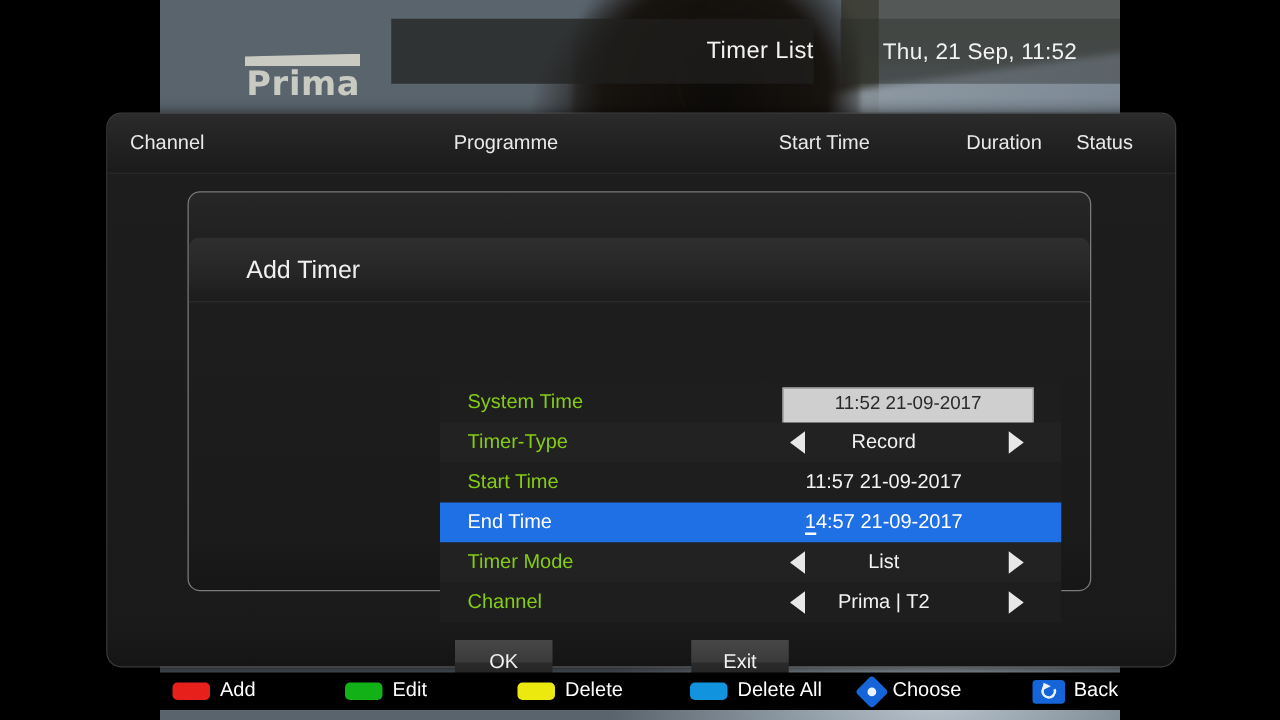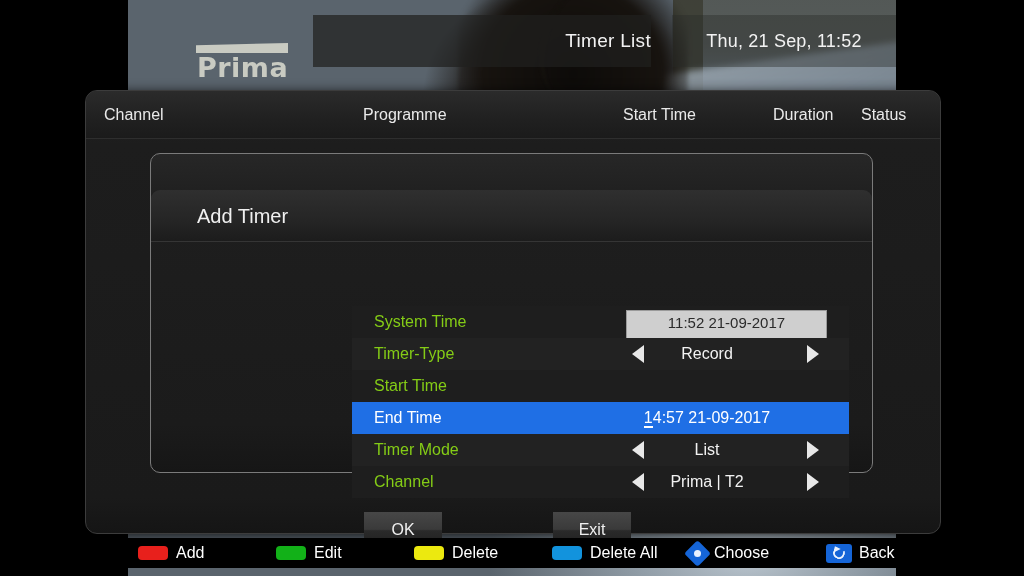--- a/index.html
+++ b/index.html
@@ -238,20 +238,21 @@
               <div class="g"></div>
             </div>
           <div class="val">Record</div>
           <div class="arrow right">
               <div class="g"></div>
             </div>
         </div>
 
         <div class="row">
           <div class="lab">Start Time</div>
+          <div class="val">11:57 21-09-2017</div>
         </div>
 
         <div class="row sel">
           <div class="lab">End Time</div>
           <div class="val"><span class="cursor">1</span><span>4:57 21-09-2017</span></div>
         </div>
 
         <div class="row alt">
           <div class="lab">Timer Mode</div>
           <div class="arrow left">

